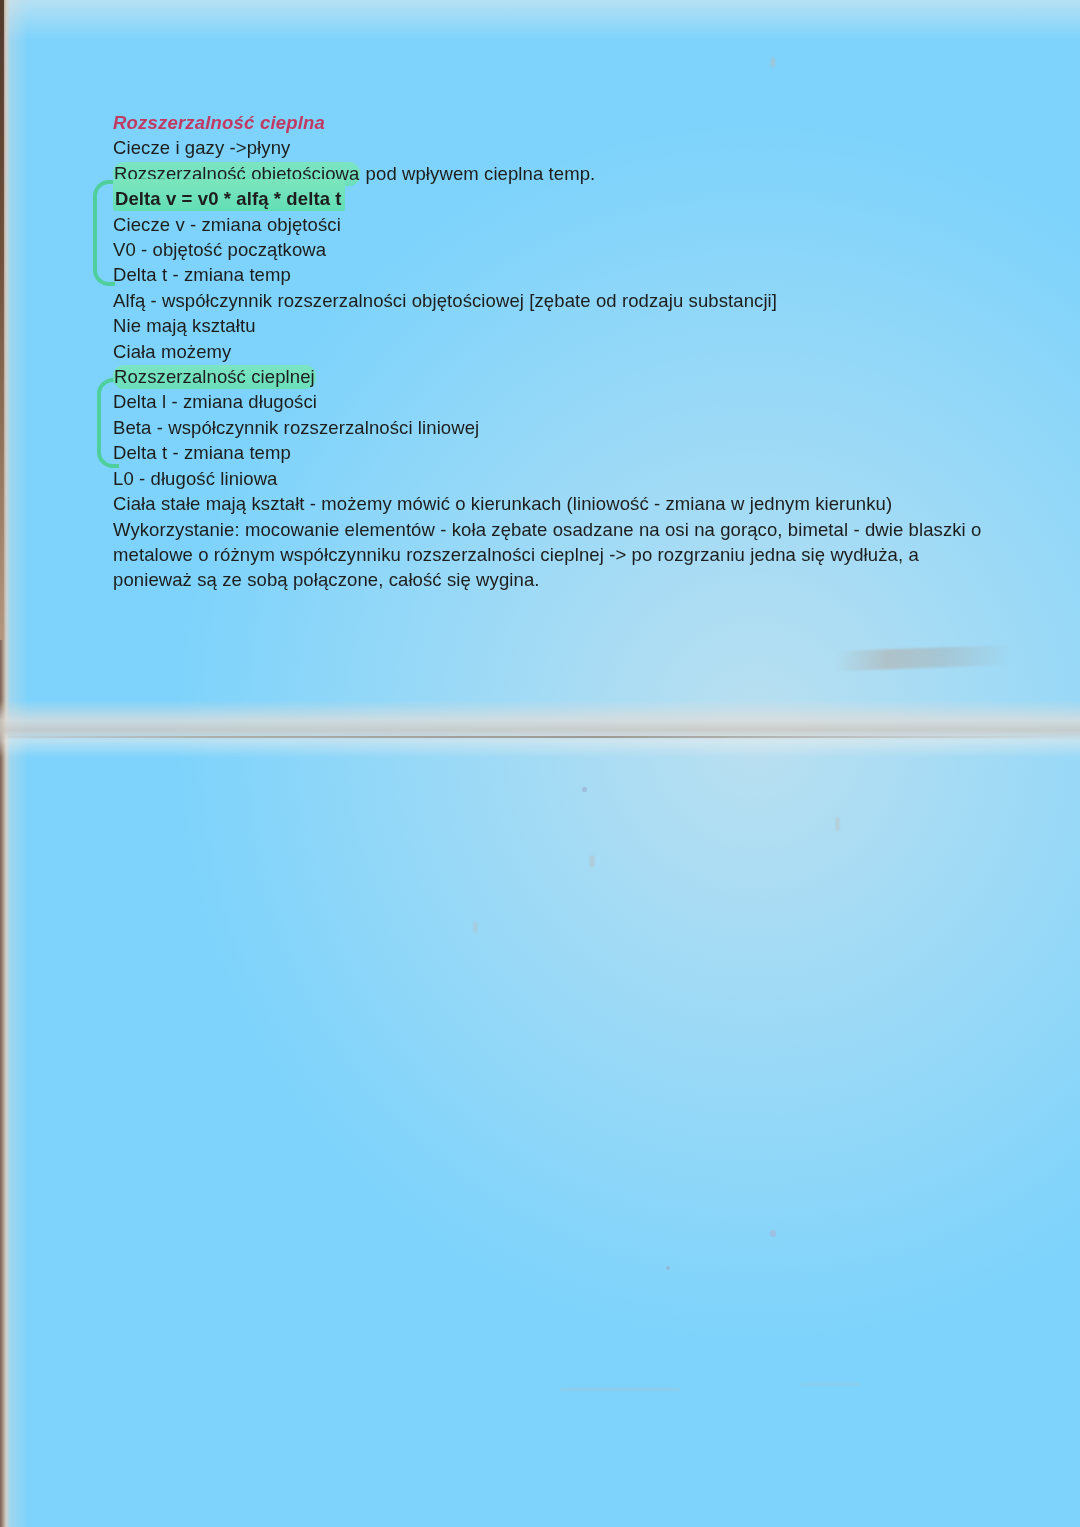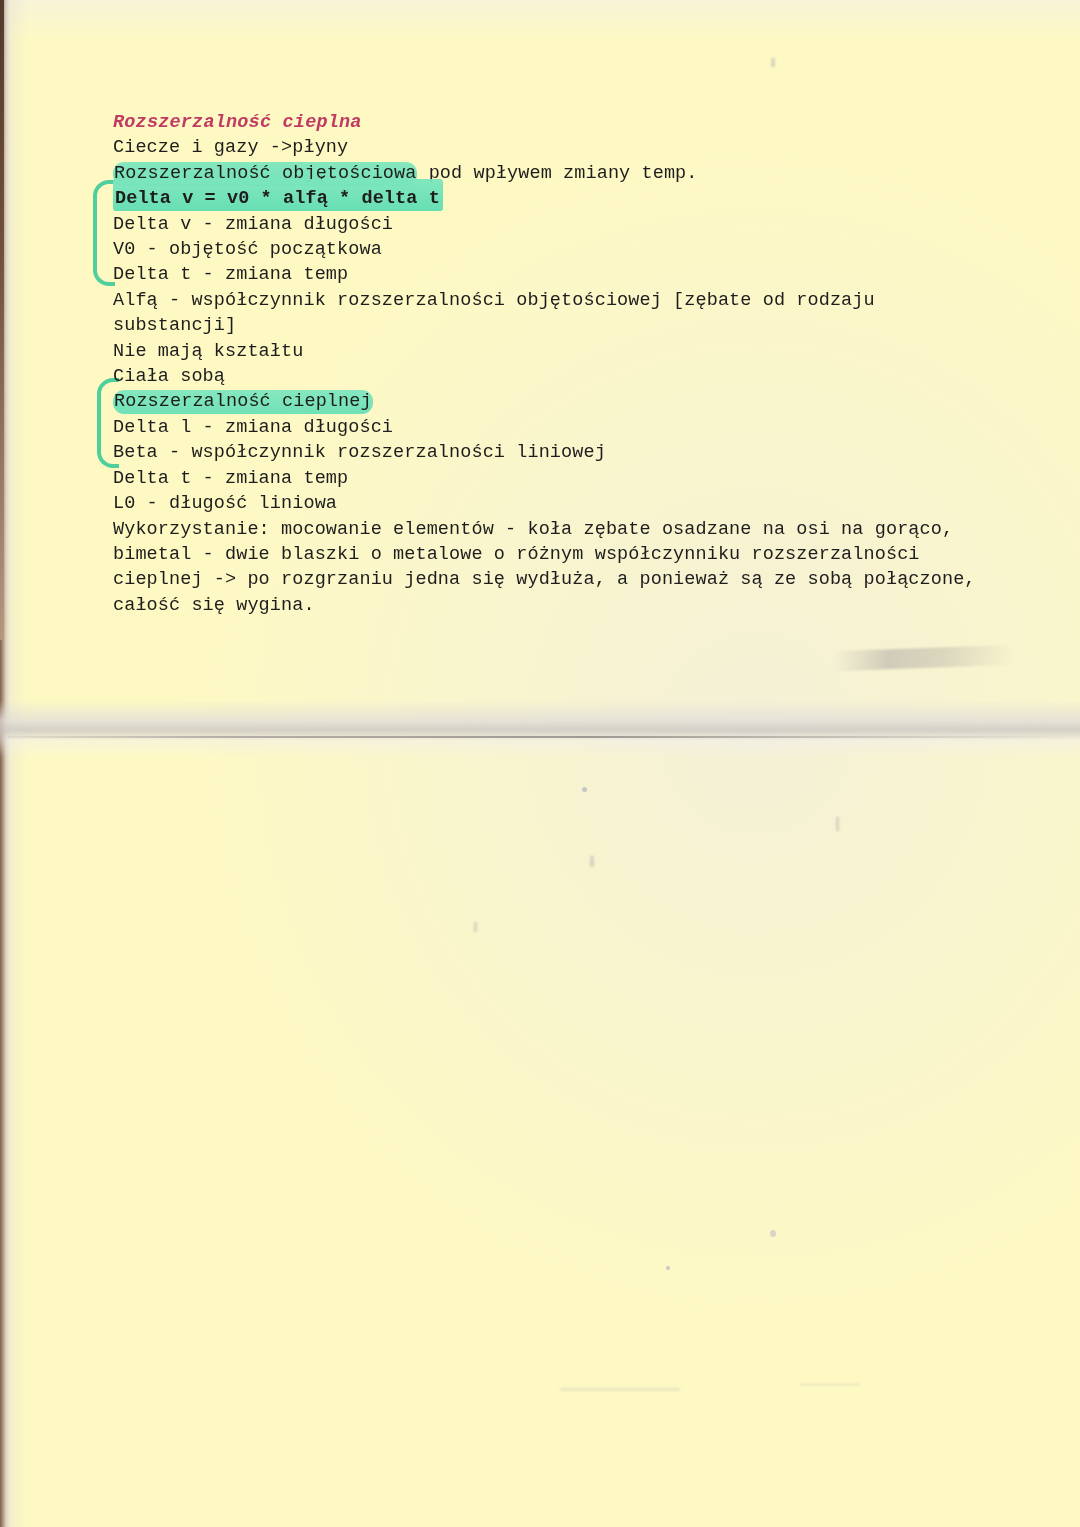--- a/index.html
+++ b/index.html
@@ -4,23 +4,23 @@
 <style>
   html, body {
     margin: 0;
     padding: 0;
     background: #ffffff;
   }
   .page {
     position: relative;
     width: 1080px;
     height: 1527px;
-    background: #fef9c3;
+    background: #7dd3fc;
     overflow: hidden;
-    font-family: Liberation Mono, monospace;
+    font-family: Liberation Sans, sans-serif;
   }
 
   
   .paper-tint {
     position: absolute;
     inset: 0;
     background:
       linear-gradient(90deg, rgba(225,220,215,0.55) 0px, rgba(255,255,255,0) 28px),
       linear-gradient(180deg, rgba(240,238,235,0.5) 0px, rgba(255,255,255,0) 40px),
       radial-gradient(ellipse at 70% 48%, rgba(236,234,231,0.55) 0%, rgba(255,255,255,0) 55%);
@@ -154,35 +154,36 @@
 
   <div class="bracket" id="bracket-1"></div>
   <div class="bracket" id="bracket-2"></div>
 
   <div class="note">
 
     <div class="line title">Rozszerzalność cieplna</div>
 
     <div class="line">Ciecze i gazy -&gt;płyny</div>
 
-    <div class="line"><span class="hl">Rozszerzalność objętościowa</span><span> pod wpływem zmiany temp.</span></div>
+    <div class="line"><span class="hl">Rozszerzalność objętościowa</span><span> pod wpływem cieplna temp.</span></div>
 
     <div class="line"><span class="hl-formula">Delta v = v0 * alfą * delta t</span></div>
 
-    <div class="line">Delta v - zmiana długości</div>
+    <div class="line">Ciecze v - zmiana objętości</div>
     <div class="line">V0 - objętość początkowa</div>
     <div class="line">Delta t - zmiana temp</div>
     <div class="line">Alfą - współczynnik rozszerzalności objętościowej [zębate od rodzaju substancji]</div>
     <div class="line">Nie mają kształtu</div>
-    <div class="line">Ciała sobą</div>
+    <div class="line">Ciała możemy</div>
 
     <div class="line"><span class="hl">Rozszerzalność cieplnej</span></div>
 
 
     <div class="line">Delta l - zmiana długości</div>
     <div class="line">Beta - współczynnik rozszerzalności liniowej</div>
     <div class="line">Delta t - zmiana temp</div>
     <div class="line">L0 - długość liniowa</div>
+    <div class="line">Ciała stałe mają kształt - możemy mówić o kierunkach (liniowość - zmiana w jednym kierunku)</div>
 
     <div class="line wrap-para">Wykorzystanie: mocowanie elementów - koła zębate osadzane na osi na gorąco, bimetal - dwie blaszki o metalowe o różnym współczynniku rozszerzalności cieplnej -&gt; po rozgrzaniu jedna się wydłuża, a ponieważ są ze sobą połączone, całość się wygina.</div>
 
   </div>
 </div>
 
 </body></html>

